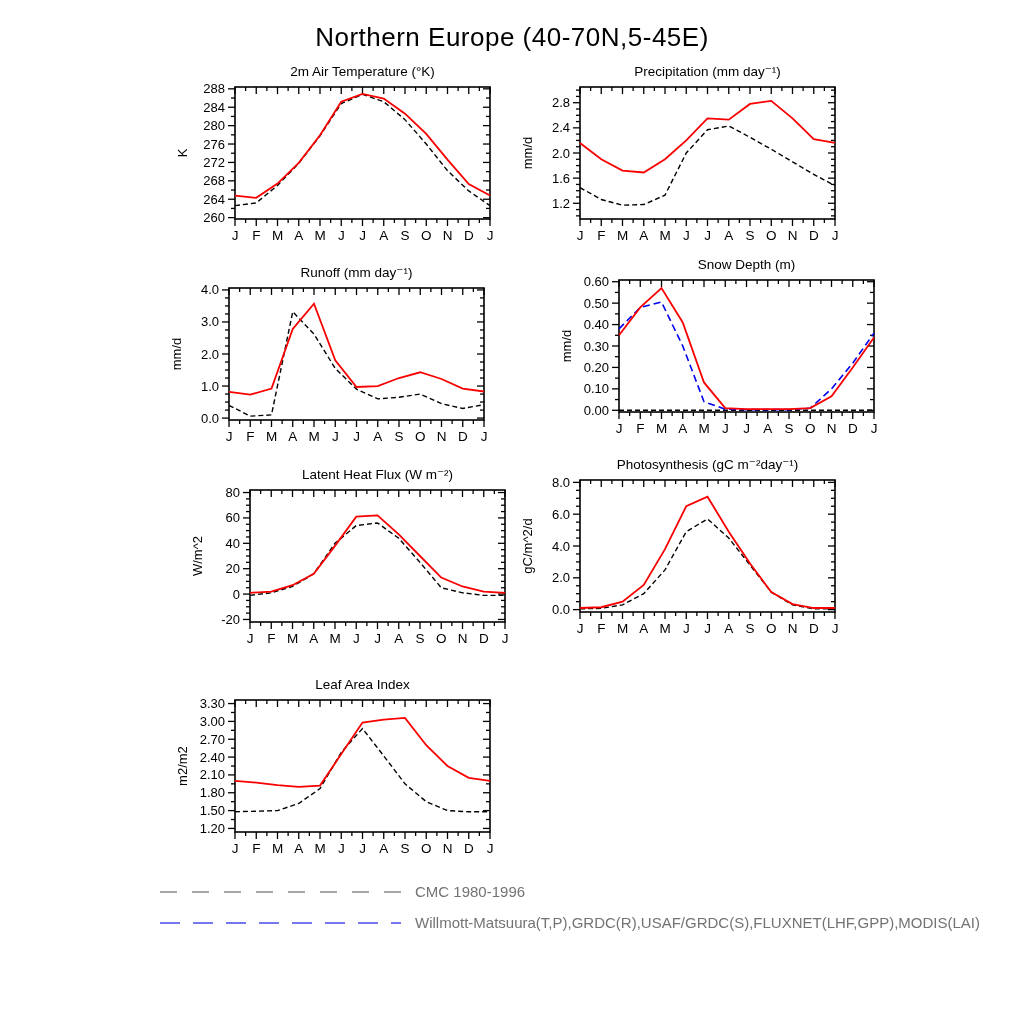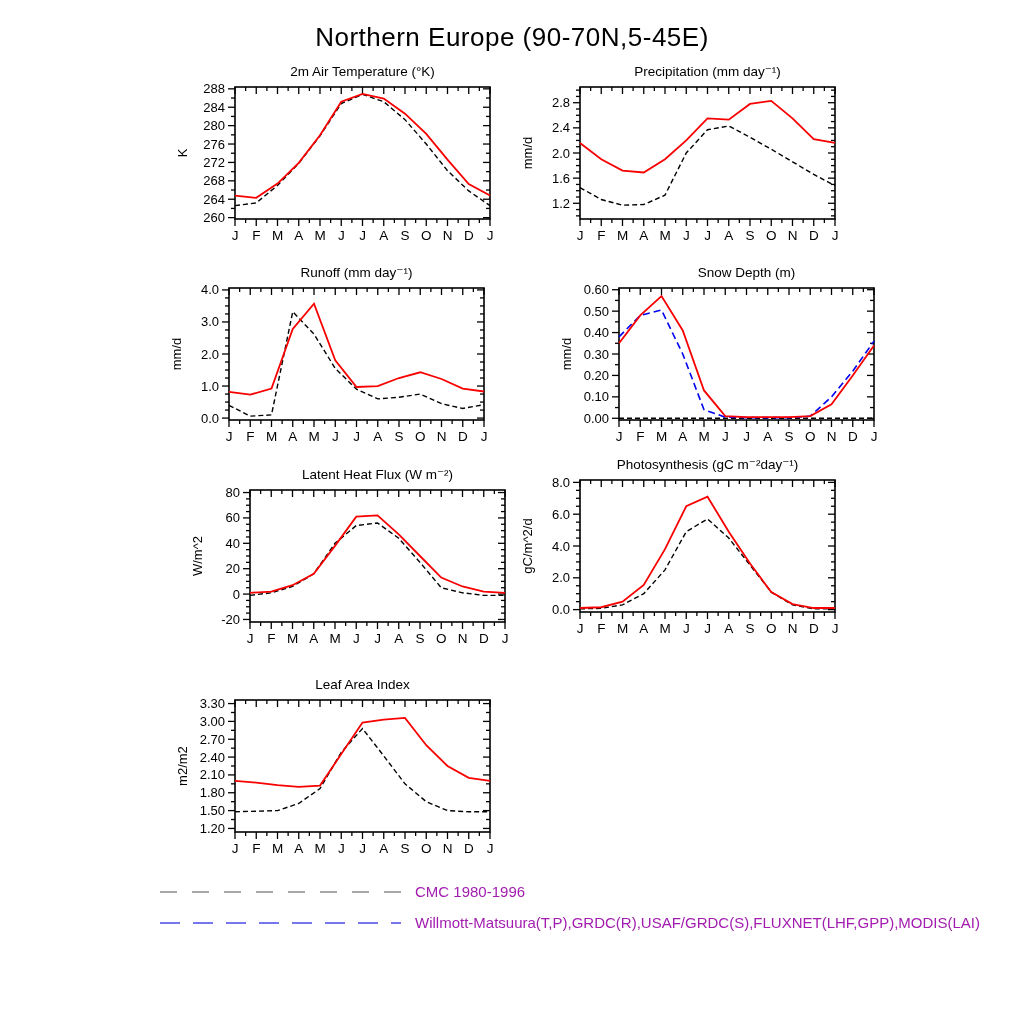--- a/index.html
+++ b/index.html
@@ -8,34 +8,34 @@
     font-family:"Liberation Sans","DejaVu Sans",sans-serif;color:#000;
   }
   .main-title{
     position:absolute;top:22px;left:0;width:1024px;text-align:center;
     font-size:26px;letter-spacing:0.5px;color:#000;
   }
   .chart-host{position:absolute;width:370px;height:205px;}
   .pos-0{left:147px;top:55px;}
   .pos-1{left:492px;top:55px;}
   .pos-2{left:141px;top:256px;}
-  .pos-3{left:492px;top:256px;padding-left:39px;}
+  .pos-3{left:492px;top:248px;padding-left:39px;}
   .pos-4{left:162px;top:458px;}
   .pos-5{left:492px;top:448px;}
   .pos-6{left:147px;top:668px;}
   .legend{position:absolute;left:158px;top:876px;}
   .legend-row{display:flex;align-items:center;height:31px;}
   .legend-swatch{flex:0 0 auto;}
-  .legend-label{margin-left:12px;font-size:15px;white-space:nowrap;color:#a21caf;}
+  .legend-label{margin-left:12px;font-size:15px;white-space:nowrap;color:#737373;}
 </style>
 </head>
 <body>
 
 <div id="canvas">
-  <div class="main-title">Northern Europe (90-70N,5-45E)</div>
+  <div class="main-title">Northern Europe (40-70N,5-45E)</div>
 
   <div class="chart-host pos-0"><svg width="370" height="205">
         <text x="215.5" y="21" text-anchor="middle" font-size="13.5" font-family="Liberation Sans, DejaVu Sans, sans-serif" fill="#000">2m Air Temperature (°K)</text>
         <text x="40" y="98" text-anchor="middle" font-size="13" font-family="Liberation Sans, DejaVu Sans, sans-serif" fill="#000" transform="rotate(-90 40 98)">K</text>
         <g>
           <line x1="88" y1="162.6202090592334" x2="81" y2="162.6202090592334" stroke="#000" stroke-width="1.3"></line>
           <line x1="343" y1="162.6202090592334" x2="336" y2="162.6202090592334" stroke="#000" stroke-width="1.3"></line>
           <text x="78" y="167.1202090592334" text-anchor="end" font-size="13" font-family="Liberation Sans, DejaVu Sans, sans-serif" fill="#000">260</text>
           <line x1="88" y1="144.22299651567937" x2="81" y2="144.22299651567937" stroke="#000" stroke-width="1.3"></line>
           <line x1="343" y1="144.22299651567937" x2="336" y2="144.22299651567937" stroke="#000" stroke-width="1.3"></line>

